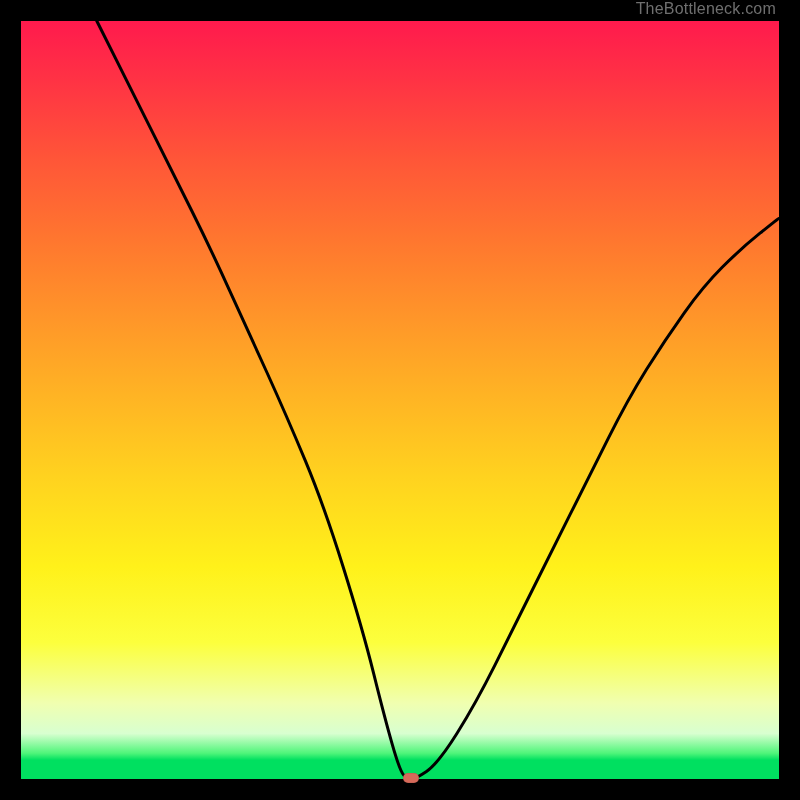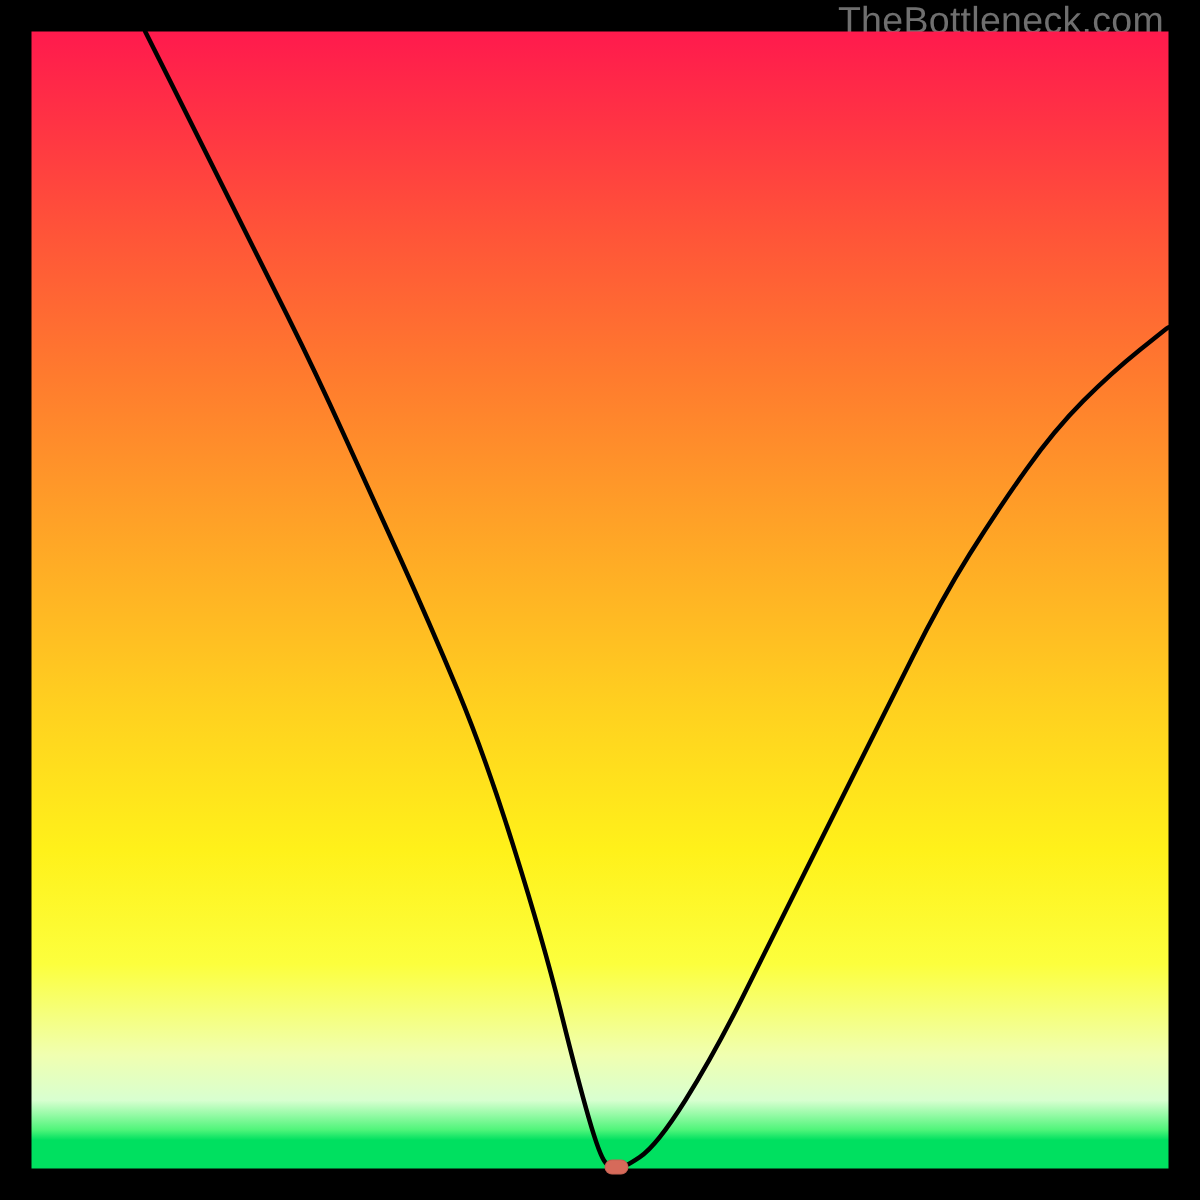--- a/index.html
+++ b/index.html
@@ -39,21 +39,21 @@
         #4ff57a 96.6%,
         #00e060 97.5%,
         #00e060 100%
       );
   }
   .watermark {
     position: absolute;
     top: 0px;
     right: 24px;
     color: #6f6f6f;
-    font-size: 25px;
+    font-size: 16px;
     font-weight: 500;
     letter-spacing: 0.2px;
     text-align: right;
     user-select: none;
   }
   svg.curve {
     position: absolute;
     left: 0;
     top: 0;
     width: 758px;

